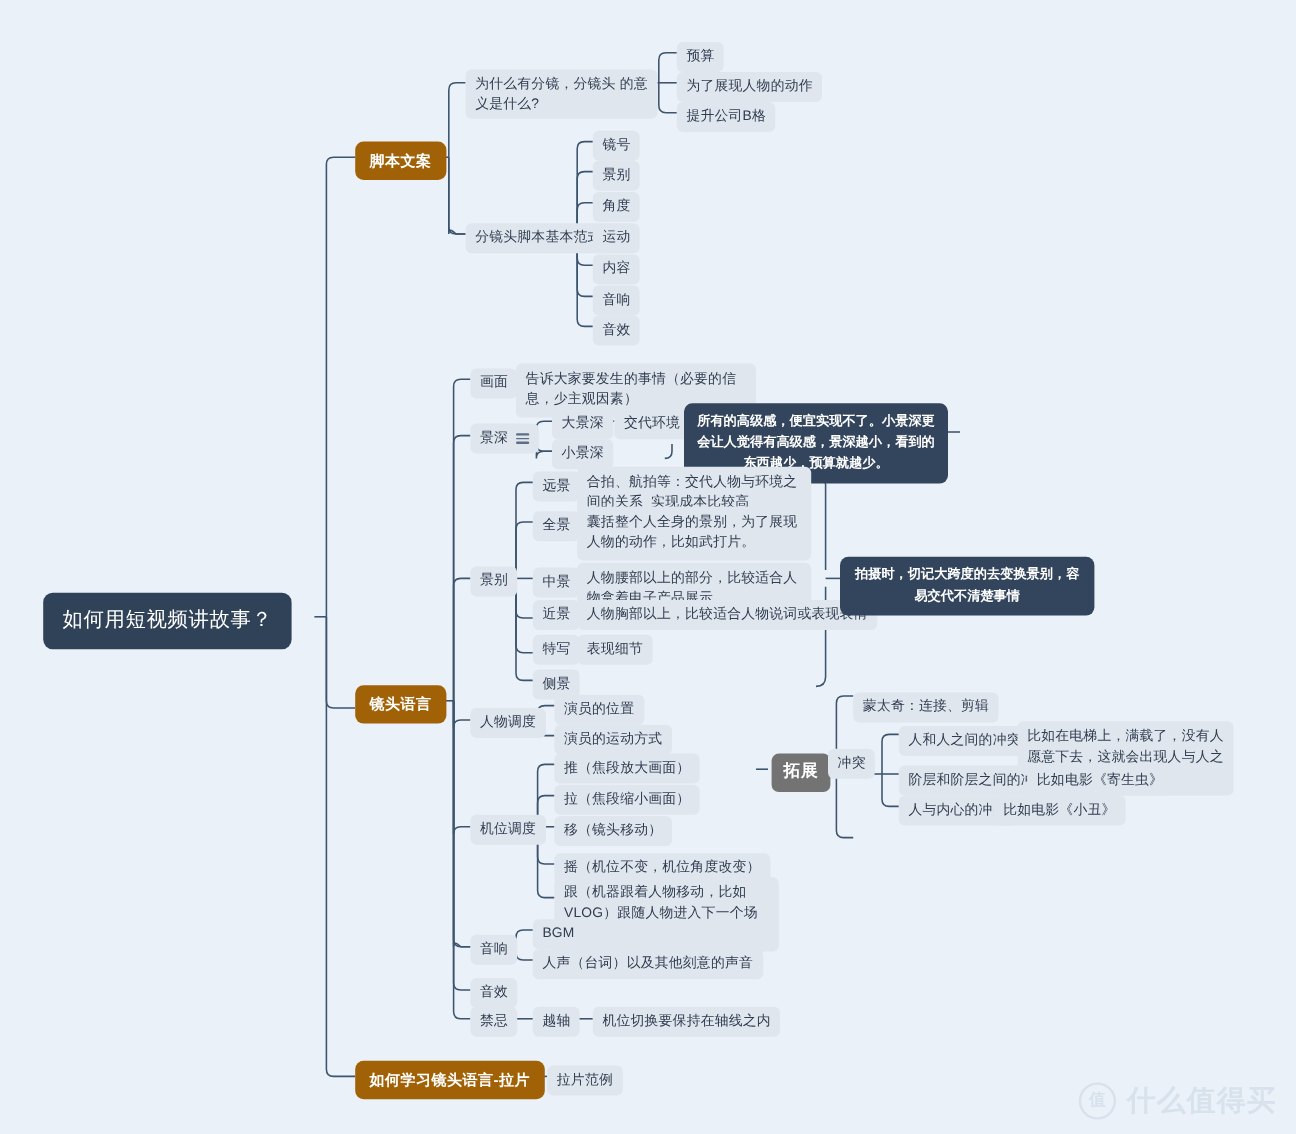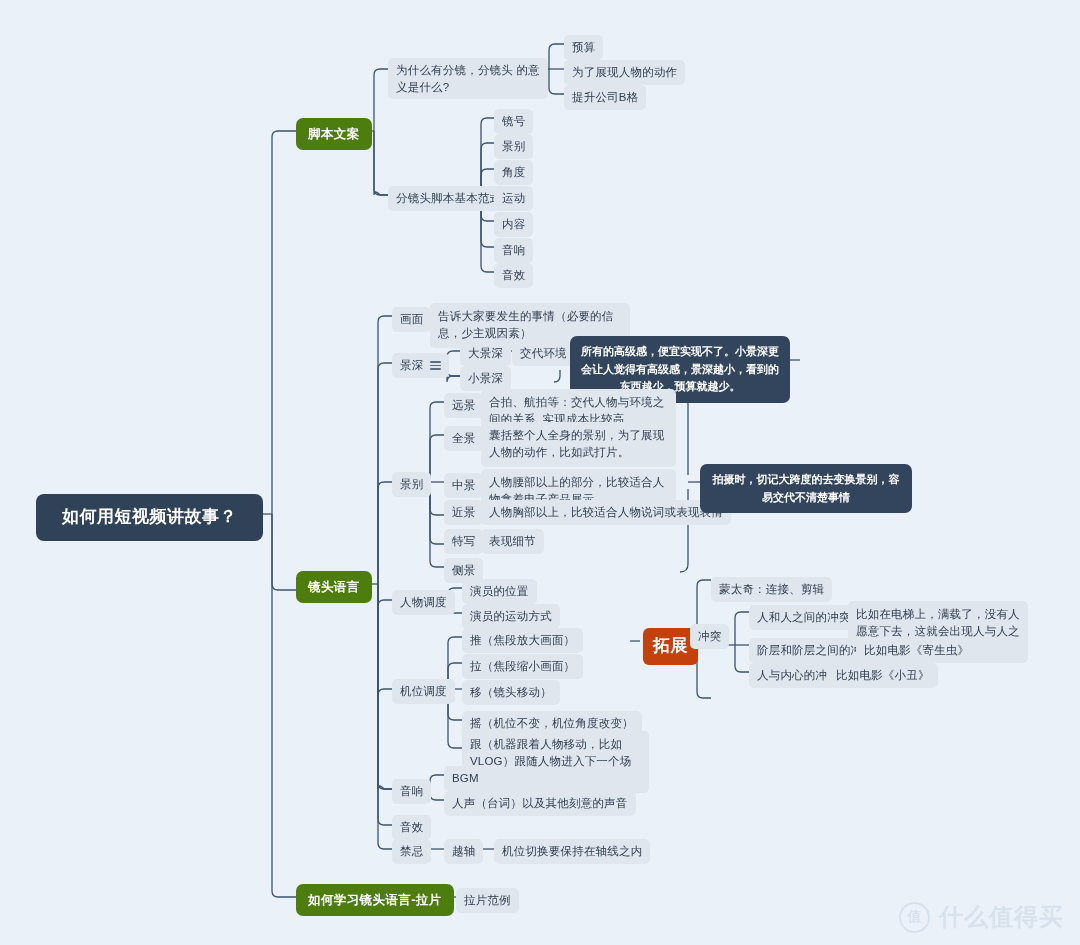--- a/index.html
+++ b/index.html
@@ -23,44 +23,45 @@
     border-radius:6px;
     white-space:pre-wrap;
     line-height:1.45;
   }
 
   
   .n-root{
     background:#2f4257;
     color:#ffffff;
     font-size:17px;
-    font-weight:bold;
+    font-weight:normal;
     border-radius:8px;
-    padding:11px 26px;
+    padding:11px 16px;
     letter-spacing:.5px;
   }
   
   .n-l1{
-    background:#4d7c0f;
+    background:#a16207;
     color:#ffffff;
     font-size:12.5px;
     font-weight:bold;
     border-radius:7px;
     padding:7px 12px;
     letter-spacing:.4px;
   }
   
   .n-teal{
-    background:#c2410c;
+    background:#737373;
     color:#ffffff;
-    font-size:17px;
+    font-size:14px;
     font-weight:bold;
     border-radius:6px;
     padding:6px 10px;
     letter-spacing:.4px;
+    font-family:Liberation Mono, monospace;
   }
   
   .n-dark{
     background:#33455c;
     color:#ffffff;
     font-size:11px;
     font-weight:bold;
     border-radius:7px;
     padding:7px 11px;
     text-align:center;

